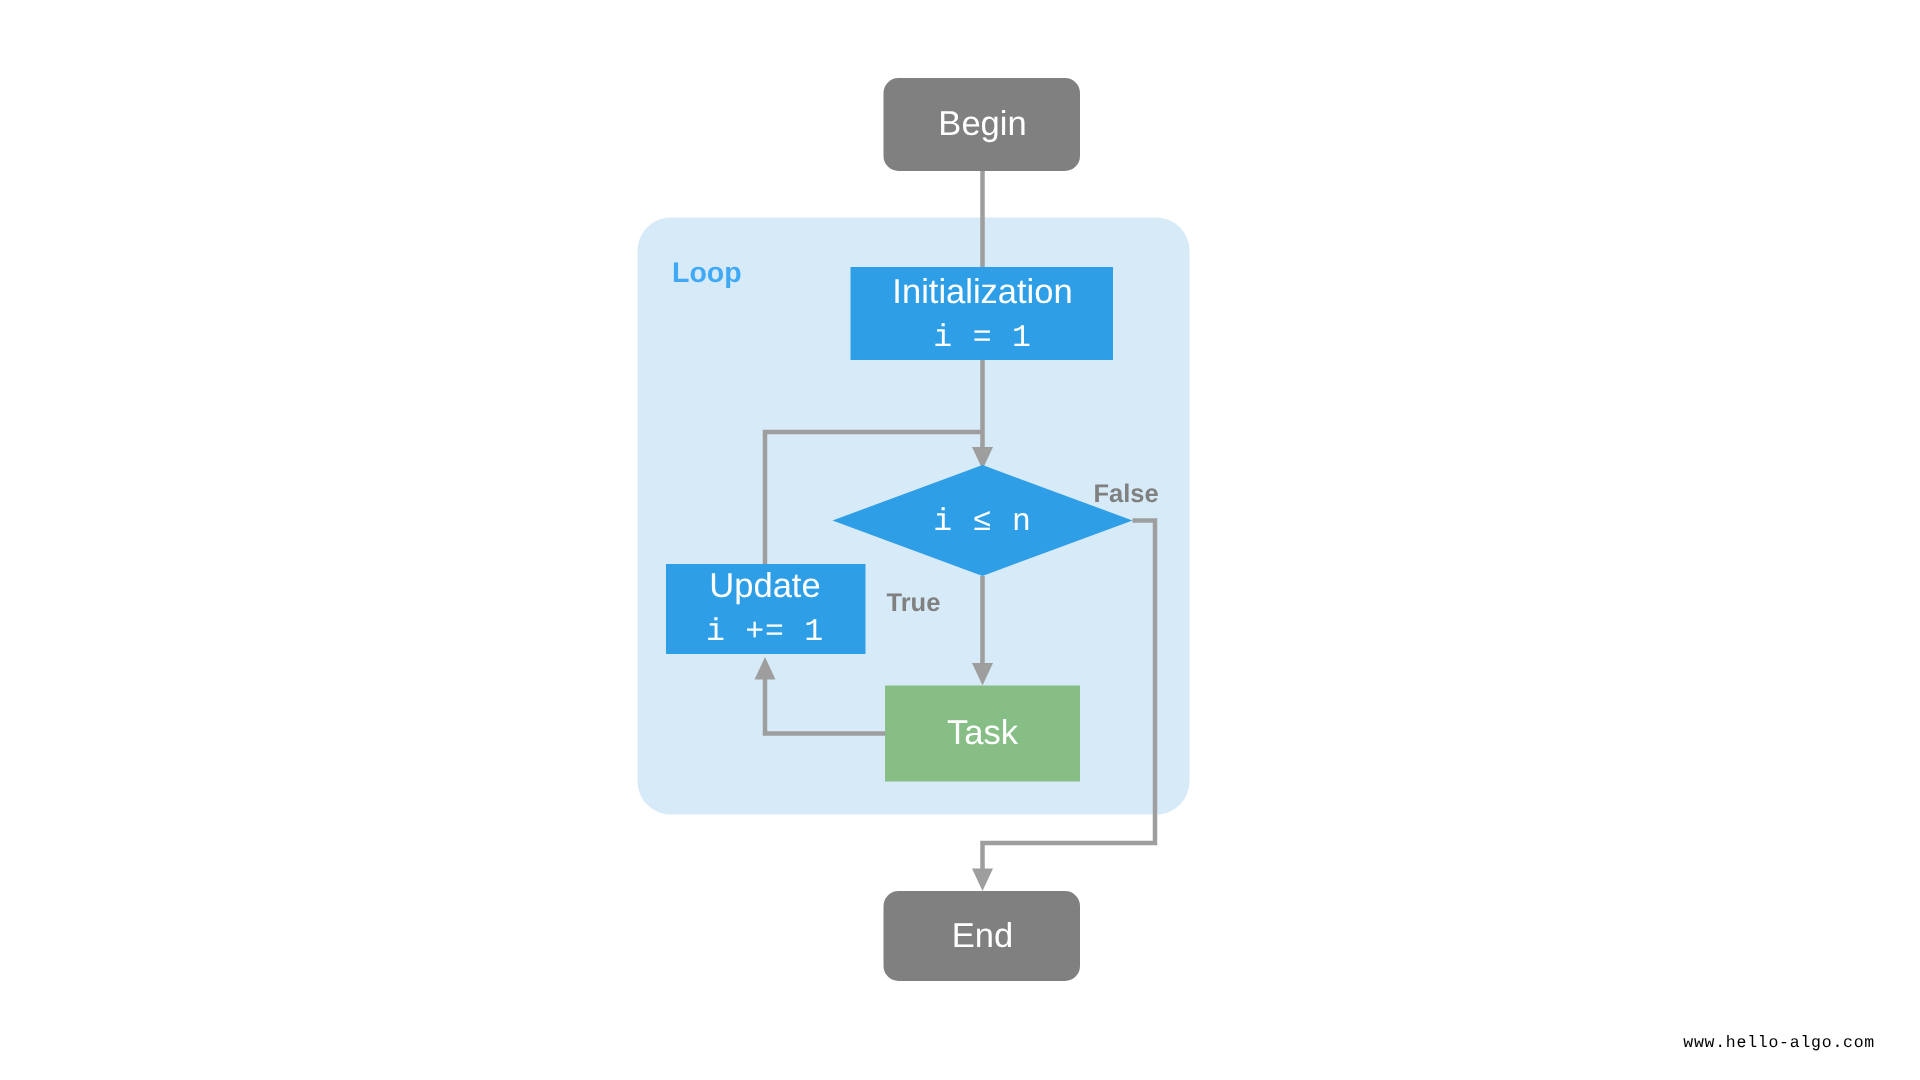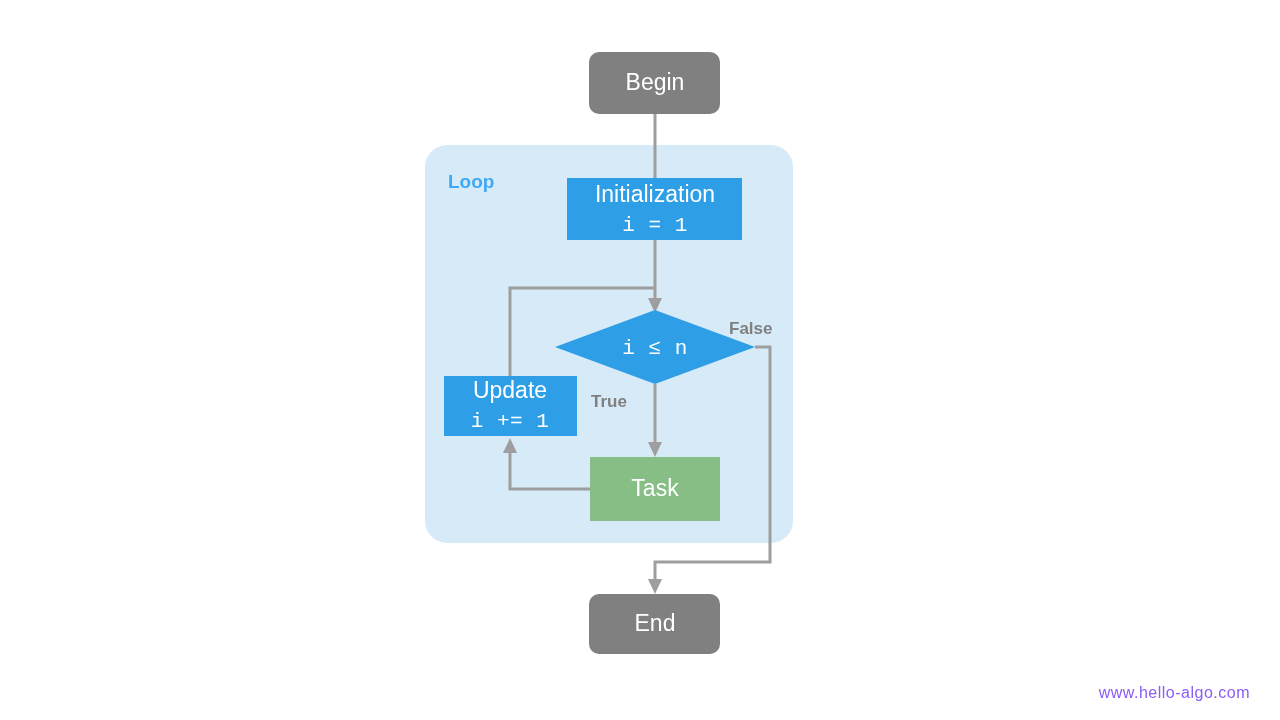--- a/index.html
+++ b/index.html
@@ -79,23 +79,23 @@
     font-weight: bold;
     dominant-baseline: middle;
   }
   .edge-label.left  { text-anchor: start; }
   .edge-label.right { text-anchor: start; }
 
   .watermark {
     position: absolute;
     right: 30px;
     bottom: 18px;
-    color: #8b5cf6;
-    font-family: Liberation Sans, sans-serif;
-    font-size: 16px;
+    color: #000000;
+    font-family: Liberation Mono, monospace;
+    font-size: 11px;
     letter-spacing: 0.5px;
     white-space: nowrap;
   }
 </style>
 </head>
 <body>
 
 <div id="stage">
 
   <svg id="flow" viewBox="0 0 1280 720" xmlns="http://www.w3.org/2000/svg">

